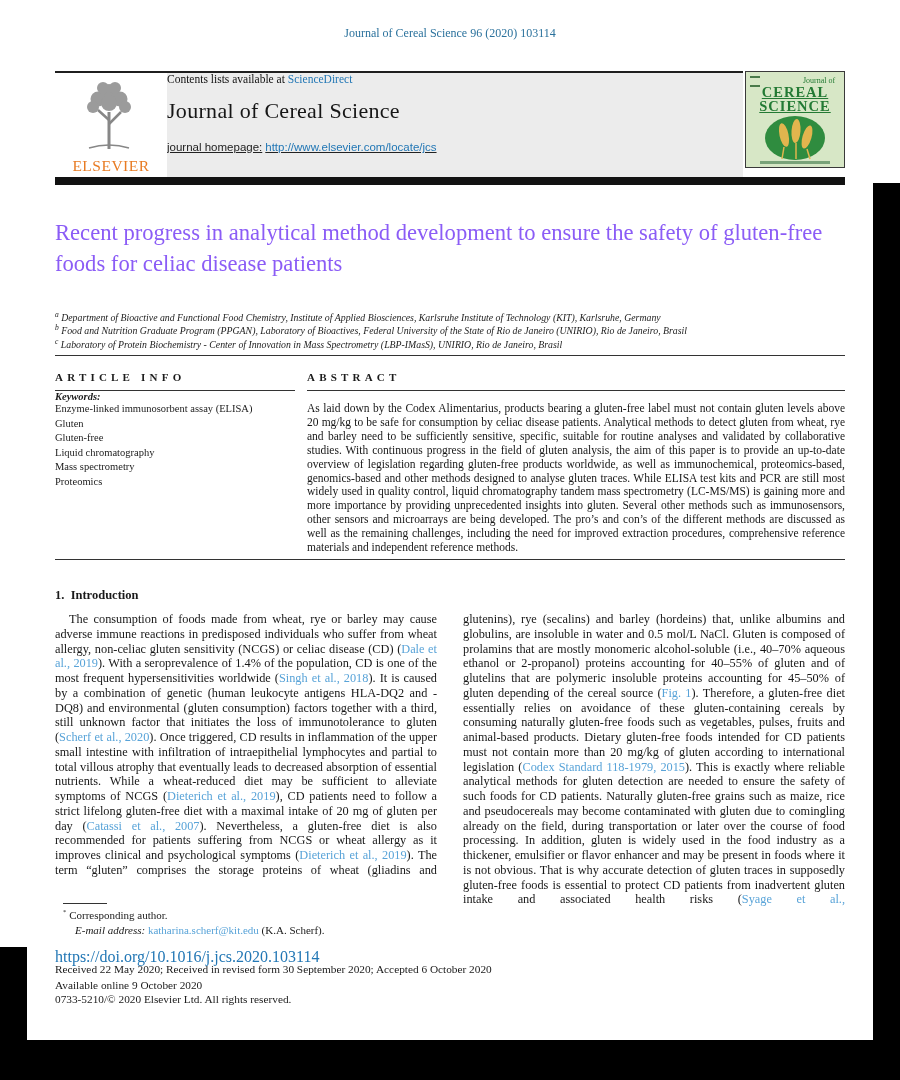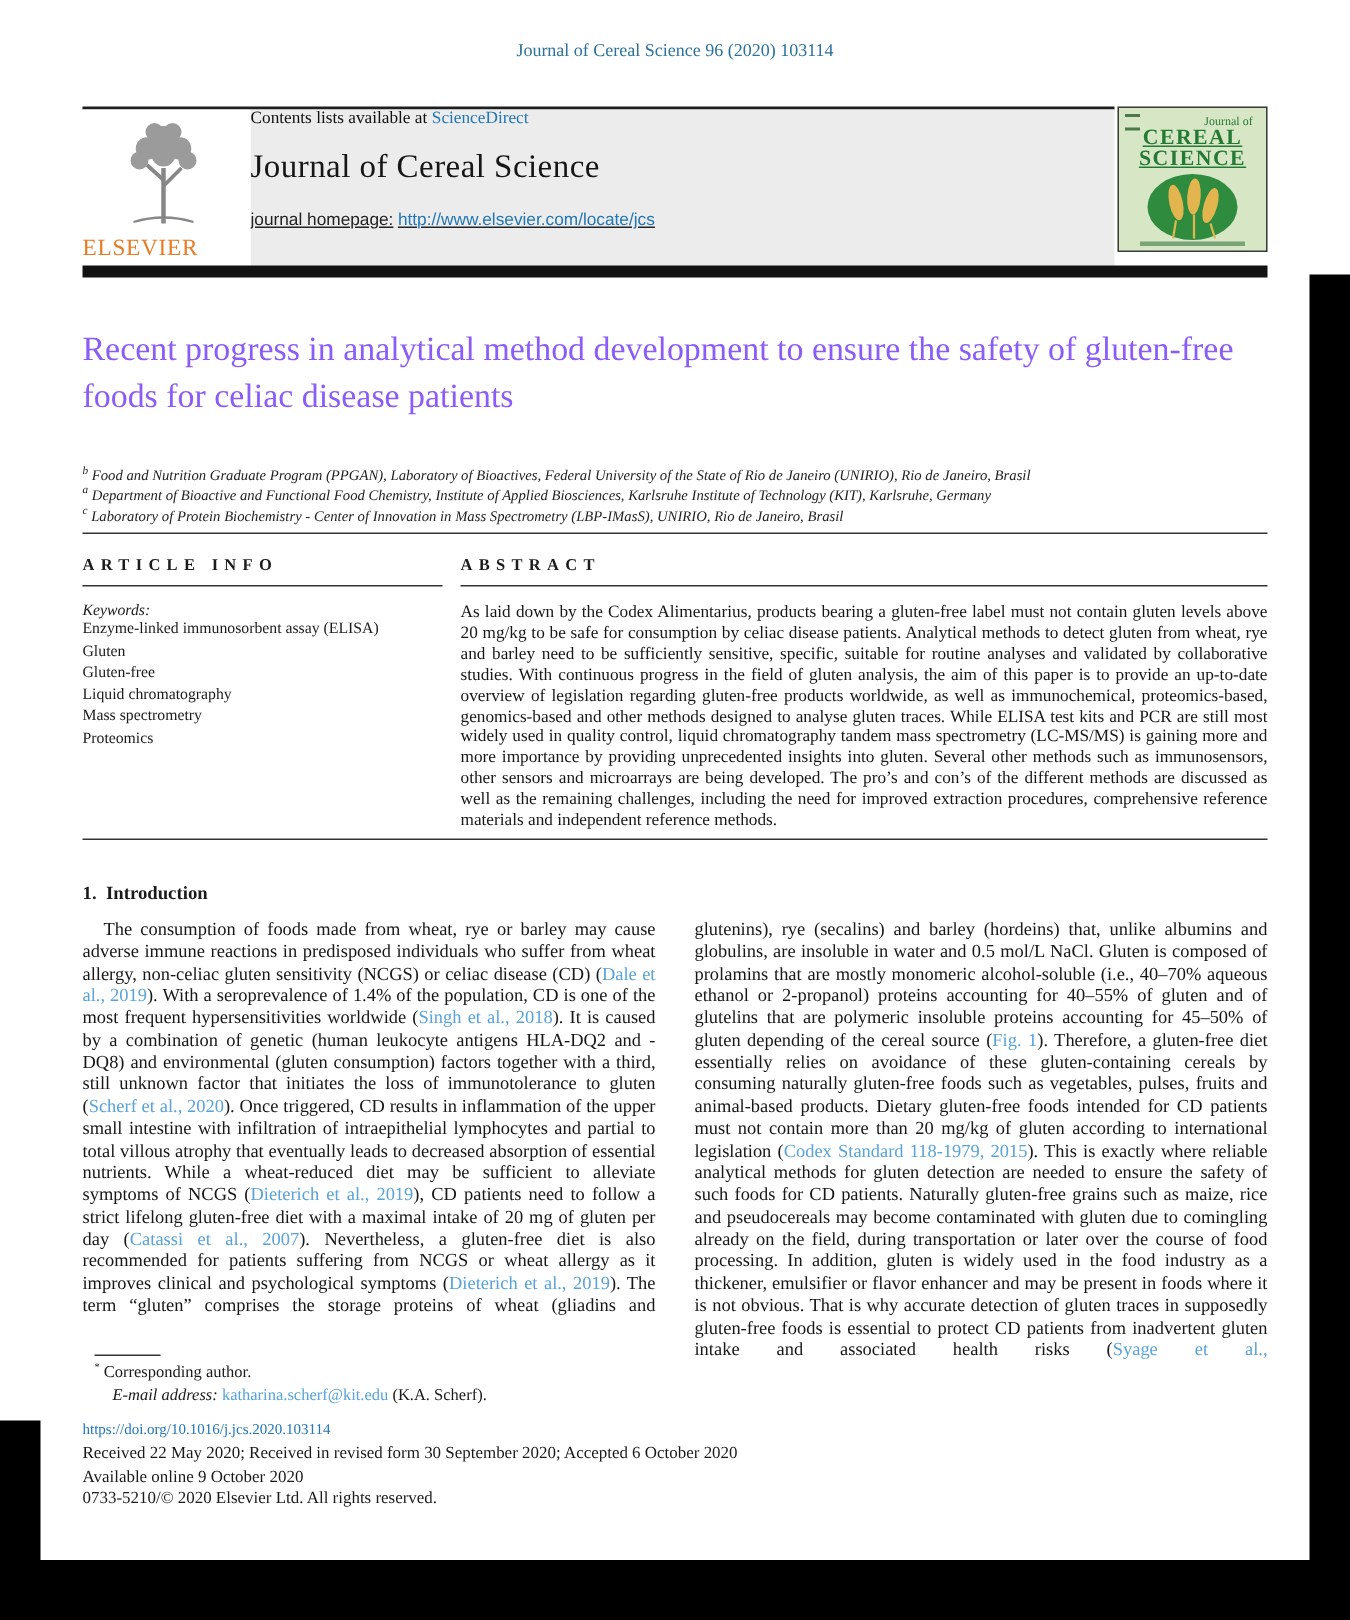--- a/index.html
+++ b/index.html
@@ -9,21 +9,21 @@
 
   
   .jref{position:absolute;top:26px;left:0;width:790px;text-align:center;
         font-size:12px;color:var(--ref-blue);}
 
   
   .mast{position:absolute;top:71px;left:0;width:688px;height:105px;
         border-top:2px solid #1f1f1f;display:flex;}
   .logo-area{width:112px;position:relative;background:#fff;}
   .logo-tree{position:absolute;left:22px;top:6px;}
-  .elsevier-word{position:absolute;bottom:3px;left:0;width:112px;text-align:left;
+  .elsevier-word{position:absolute;bottom:3px;left:0;width:112px;text-align:center;
         color:var(--elsevier-orange);font-size:15.5px;letter-spacing:.5px;}
   .greybox{flex:1;background:var(--grey-box);padding-top:0;}
   .contents-line{font-size:11.5px;color:#111;}
   .contents-line .lnk{color:var(--link-blue);margin-left:3px;}
   .jtitle{font-size:22px;margin-top:13px;color:#161616;letter-spacing:.3px;}
   .homepage-line{font-family:"Liberation Sans",sans-serif;font-size:11.5px;margin-top:17px;color:#222;text-decoration:underline;}
   .homepage-line .lnk{color:var(--link-blue);margin-left:3px;}
 
   
   .cover{position:absolute;left:690px;top:71px;width:98px;height:95px;background:var(--cover-bg);
@@ -47,41 +47,41 @@
   .affils sup{font-size:7.5px;}
 
   .rule-a{position:absolute;top:355px;left:0;width:790px;border-top:1.5px solid #333;}
   .rule-c{position:absolute;top:559px;left:0;width:790px;border-top:1.5px solid #333;}
 
   
   .infocol{position:absolute;top:371px;left:0;width:240px;}
   .abscol{position:absolute;top:371px;left:252px;width:538px;}
   .colhead{font-size:11px;font-weight:bold;letter-spacing:4.2px;color:#1c1c1c;}
   .headrule{border-top:1.5px solid #333;margin-top:7px;}
-  .kwlabel{font-style:italic;font-size:10.5px;margin-top:11px;}
+  .kwlabel{font-style:italic;font-size:10.5px;font-weight:bold;}
   .kw{font-size:10.5px;line-height:14.6px;}
   .abstext{margin-top:11px;font-size:11.5px;line-height:13.9px;text-align:justify;color:#171717;}
 
   
   .introhead{position:absolute;top:588px;left:0;font-size:12.5px;font-weight:bold;white-space:pre-wrap;}
   .bodycol{position:absolute;top:612px;width:382px;font-size:12.3px;line-height:14.75px;
            text-align:justify;text-align-last:justify;color:#171717;}
   .colL{left:0;text-indent:14px;}
   .colR{left:408px;}
   .cite{color:var(--cite-blue);}
 
   
   .fnrule{position:absolute;top:903px;left:8px;width:44px;border-top:1.2px solid #333;}
   .fn1{position:absolute;top:909px;left:8px;font-size:11px;}
   .fn2{position:absolute;top:924px;left:20px;font-size:11px;}
   .fn2 .lbl{font-style:italic;}
   .fn2 .lnk{color:var(--cite-blue);}
 
   
-  .doi{position:absolute;top:948px;left:0;font-size:10px;color:var(--link-blue);}
+  .doi{position:absolute;top:948px;left:0;font-size:16px;color:var(--link-blue);}
   .imp1{position:absolute;top:963px;left:0;font-size:11.3px;}
   .imp2{position:absolute;top:979px;left:0;font-size:11.3px;}
   .imp3{position:absolute;top:993px;left:0;font-size:11.3px;}
 
   
   .edge{position:absolute;background:#000;}
   .edge-right{left:873px;top:183px;width:27px;height:897px;}
   .edge-left{left:0;top:947px;width:27px;height:133px;}
   .edge-bottom{left:0;top:1040px;width:900px;height:40px;}
 
@@ -149,22 +149,22 @@
       </div>
       <div class="c-foot"></div>
     </div>
 
     <div class="thickbar"></div>
 
     <div class="title">Recent progress in analytical method development to ensure the safety of gluten-free foods for celiac disease patients</div>
 
 
     <div class="affils">
+        <div><sup>a</sup> Department of Bioactive and Functional Food Chemistry, Institute of Applied Biosciences, Karlsruhe Institute of Technology (KIT), Karlsruhe, Germany</div>
         <div><sup>b</sup> Food and Nutrition Graduate Program (PPGAN), Laboratory of Bioactives, Federal University of the State of Rio de Janeiro (UNIRIO), Rio de Janeiro, Brasil</div>
-        <div><sup>a</sup> Department of Bioactive and Functional Food Chemistry, Institute of Applied Biosciences, Karlsruhe Institute of Technology (KIT), Karlsruhe, Germany</div>
         <div><sup>c</sup> Laboratory of Protein Biochemistry - Center of Innovation in Mass Spectrometry (LBP-IMasS), UNIRIO, Rio de Janeiro, Brasil</div>
       </div>
 
     <div class="rule-a"></div>
 
     <div class="infocol">
       <div class="colhead">ARTICLE INFO</div>
       <div class="headrule"></div>
       <div class="kwlabel">Keywords:</div>
       <div>

